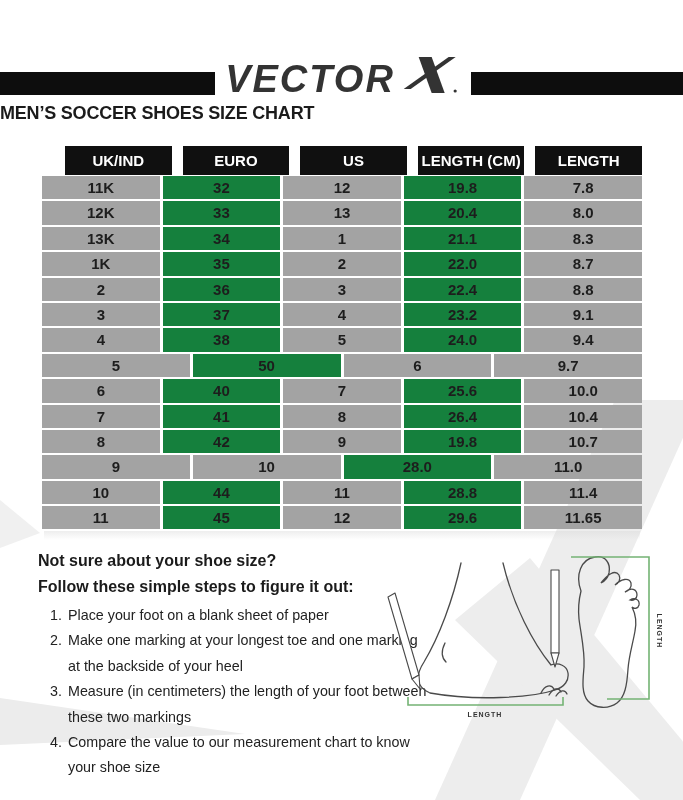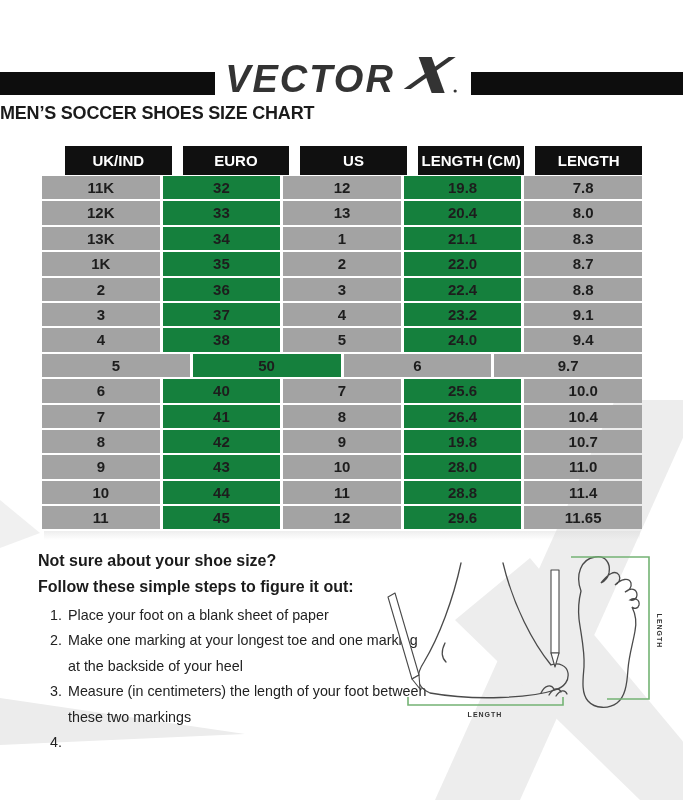--- a/index.html
+++ b/index.html
@@ -165,21 +165,20 @@
       </div>
       <div class="trow">
         <div class="td col0">8</div>
         <div class="td col1">42</div>
         <div class="td col2">9</div>
         <div class="td col3">19.8</div>
         <div class="td col4">10.7</div>
       </div>
       <div class="trow">
         <div class="td col0">9</div>
-        <div class="td col1">43</div>
         <div class="td col2">10</div>
         <div class="td col3">28.0</div>
         <div class="td col4">11.0</div>
       </div>
       <div class="trow">
         <div class="td col0">10</div>
         <div class="td col1">44</div>
         <div class="td col2">11</div>
         <div class="td col3">28.8</div>
         <div class="td col4">11.4</div>
@@ -213,20 +212,24 @@
       </li>
       <li>
         <span class="num">3.</span>
         <span class="lines">
           <span class="line">Measure (in centimeters) the length of your foot between</span>
           <span class="line">these two markings</span>
         </span>
       </li>
       <li>
         <span class="num">4.</span>
+        <span class="lines">
+          <span class="line">Compare the value to our measurement chart to know</span>
+          <span class="line">your shoe size</span>
+        </span>
       </li>
     </ol>
 </div>
 
 <svg class="diagram" width="300" height="185" viewBox="0 0 300 185">
 
   <g>
     <path class="sketch" d="M78,18 C70,55 56,92 41,117 C32,131 33,142 47,148 C92,156 148,153 172,145 C182,142 186,135 185,128 C184,121 176,117 168,120 C150,98 130,60 120,18"></path>
     <path class="sketch" d="M62,98 C58,106 58,112 63,117"></path>
     <path class="sketch" d="M158,148 C162,140 168,139 171,144"></path>

